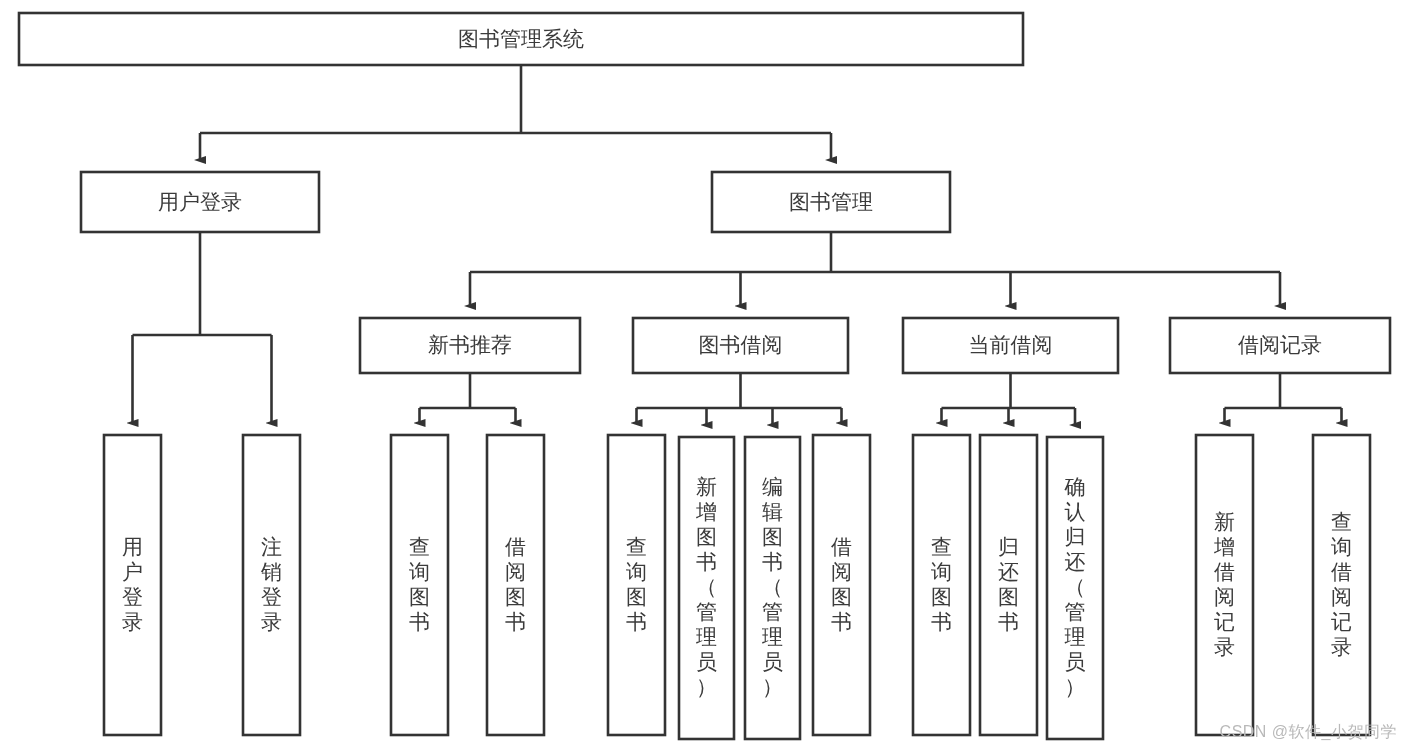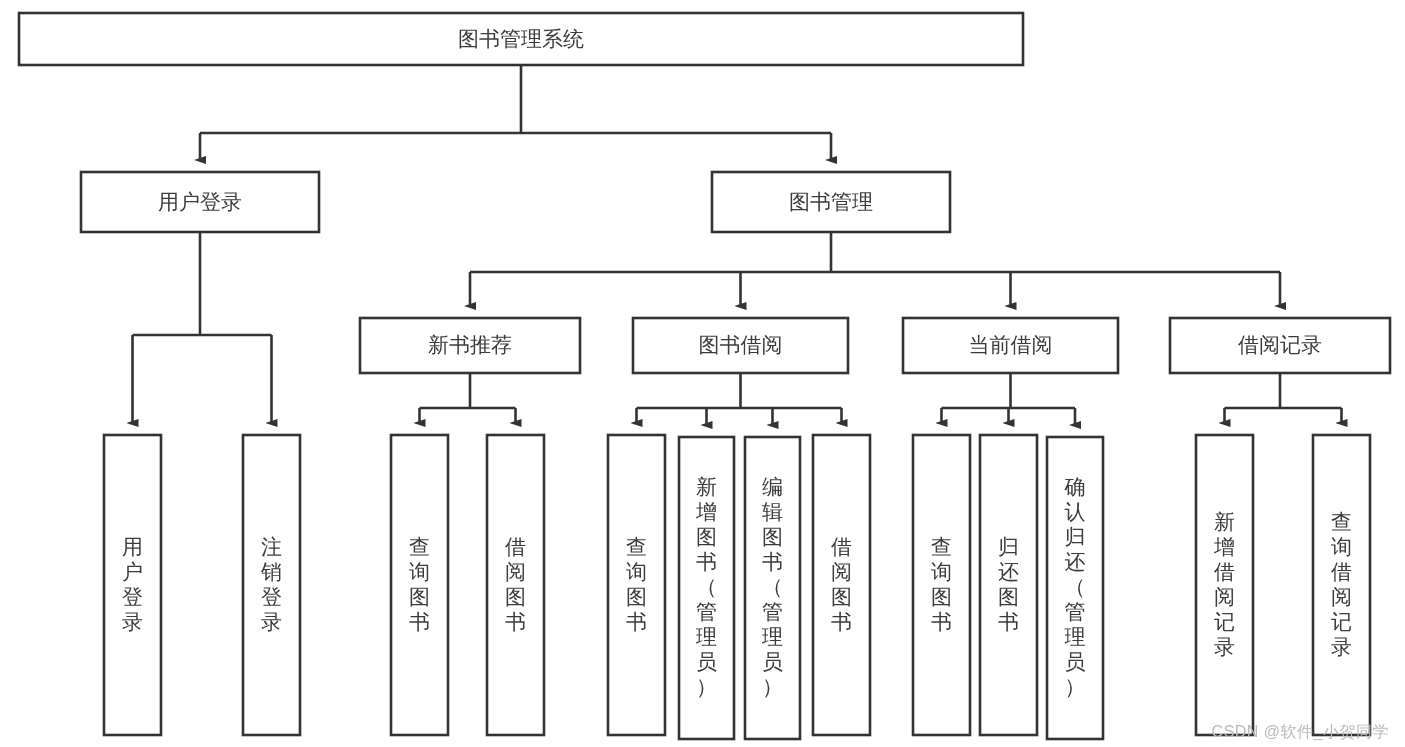--- a/index.html
+++ b/index.html
@@ -41,21 +41,21 @@
     stroke-width: 2.6;
     fill: none;
     stroke-linecap: butt;
   }
   .arrow-head {
     fill: #333333;
     stroke: none;
   }
   .watermark {
     position: absolute;
-    right: 16px;
+    right: 8px;
     bottom: 4px;
     font-family: "Liberation Sans", "DejaVu Sans", sans-serif;
     font-size: 16px;
     color: #b9b9b9;
     letter-spacing: 0.5px;
     white-space: nowrap;
     pointer-events: none;
   }
 </style>
 </head>

